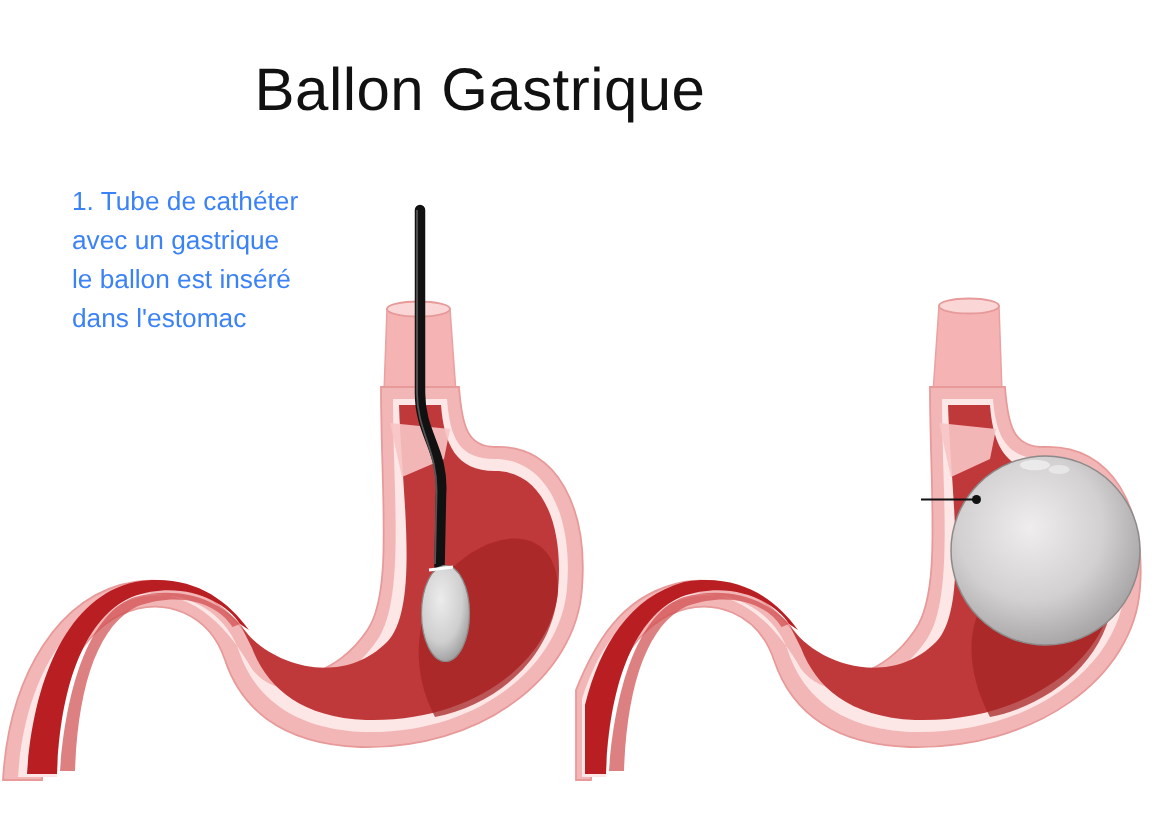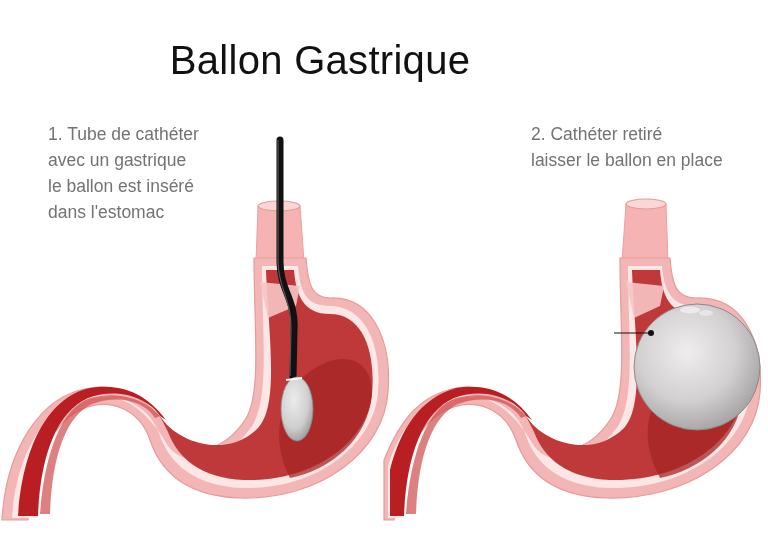--- a/index.html
+++ b/index.html
@@ -20,21 +20,21 @@
       font-size: 40px;
       font-weight: 400;
       color: #111111;
       letter-spacing: 0.3px;
       line-height: 48px;
     }
     .caption {
       position: absolute;
       font-size: 17.5px;
       line-height: 26px;
-      color: #737373;
+      color: #3b82f6;
       white-space: pre;
     }
     .cap1 { left: 48px; top: 121px; }
     .cap2 { left: 531px; top: 121px; }
     .cap3 { left: 456px; top: 292px; }
     svg.art { position: absolute; left: 0; top: 0; }
   </style>
 </head>
 <body>
 
@@ -133,16 +133,14 @@
       <circle cx="651" cy="333" r="3" fill="#111111"></circle>
     </g>
   </svg>
 
   <div class="title">Ballon Gastrique</div>
 
   <div class="caption cap1">1. Tube de cathéter
 avec un gastrique
 le ballon est inséré
 dans l'estomac</div>
-  <div class="caption cap2">2. Cathéter retiré
-laisser le ballon en place</div>
 
 </div>
 
 </body></html>

